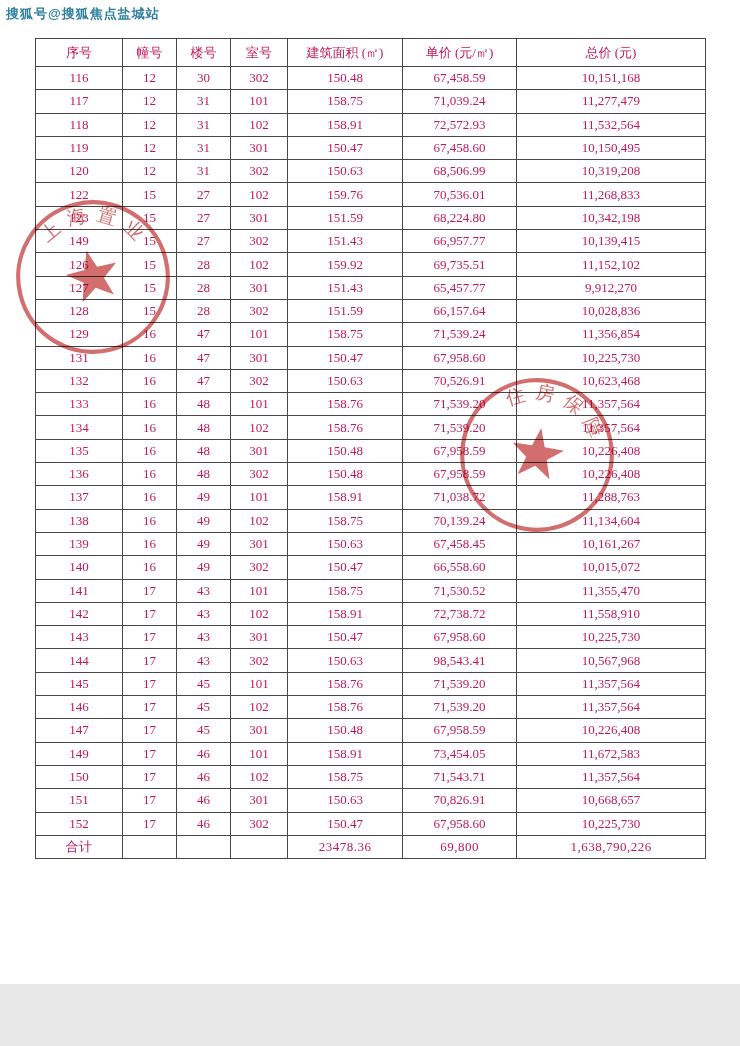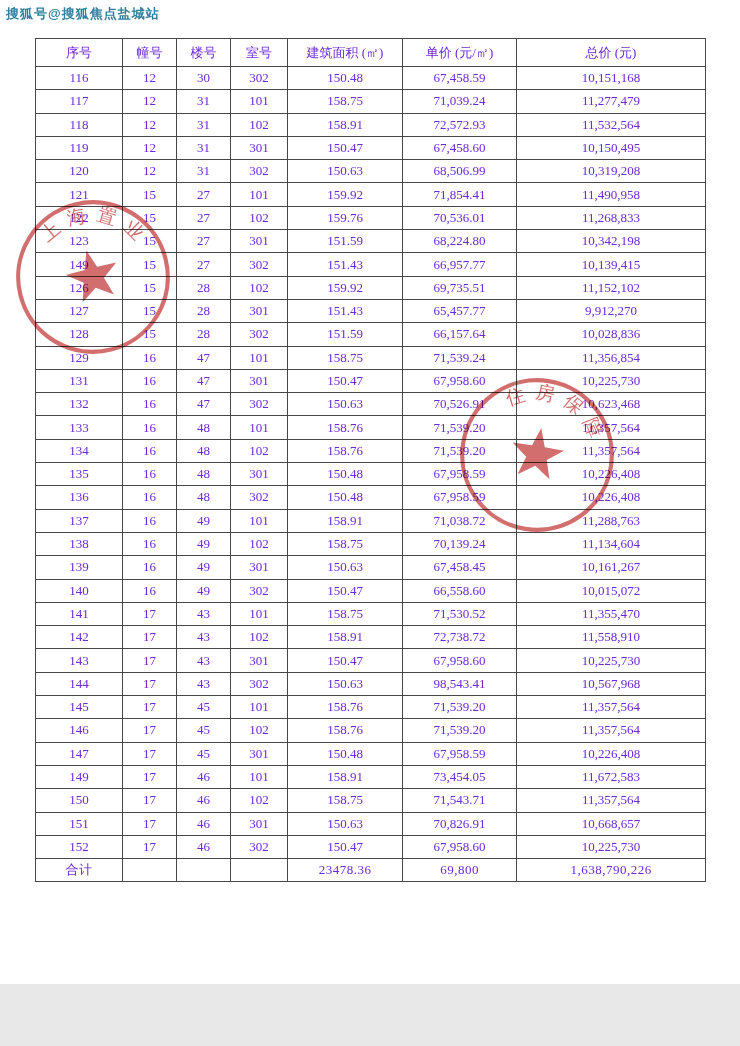--- a/index.html
+++ b/index.html
@@ -22,21 +22,21 @@
     letter-spacing: 1px;
   }
   table.price-table {
     position: absolute;
     top: 38px;
     left: 35px;
     width: 670px;
     border-collapse: collapse;
     table-layout: fixed;
     font-size: 13px;
-    color: #6d28d9;
+    color: #be185d;
   }
   table.price-table th,
   table.price-table td {
     border: 1px solid #474747;
     text-align: center;
     vertical-align: middle;
     padding: 0 2px;
     overflow: hidden;
     white-space: nowrap;
   }
@@ -134,29 +134,20 @@
         <tr data-name="table-row">
           <td data-name="cell">120</td>
           <td data-name="cell">12</td>
           <td data-name="cell">31</td>
           <td data-name="cell">302</td>
           <td data-name="cell">150.63</td>
           <td data-name="cell">68,506.99</td>
           <td data-name="cell">10,319,208</td>
         </tr>
         <tr data-name="table-row">
-          <td data-name="cell">121</td>
-          <td data-name="cell">15</td>
-          <td data-name="cell">27</td>
-          <td data-name="cell">101</td>
-          <td data-name="cell">159.92</td>
-          <td data-name="cell">71,854.41</td>
-          <td data-name="cell">11,490,958</td>
-        </tr>
-        <tr data-name="table-row">
           <td data-name="cell">122</td>
           <td data-name="cell">15</td>
           <td data-name="cell">27</td>
           <td data-name="cell">102</td>
           <td data-name="cell">159.76</td>
           <td data-name="cell">70,536.01</td>
           <td data-name="cell">11,268,833</td>
         </tr>
         <tr data-name="table-row">
           <td data-name="cell">123</td>

